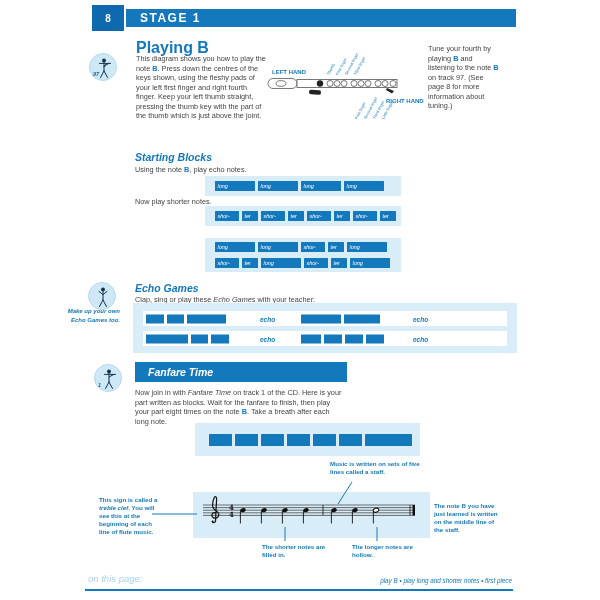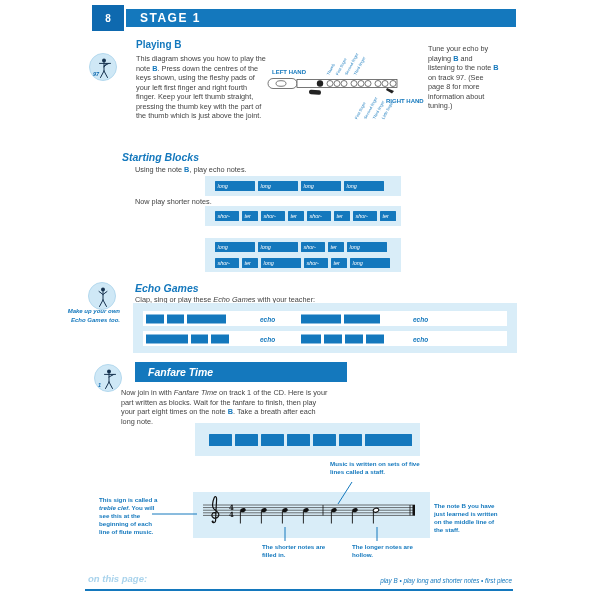--- a/index.html
+++ b/index.html
@@ -9,21 +9,21 @@
   .body-txt{font-size:7.3px;line-height:9.5px;color:#444;}
   .seg-note{color:#1478bd;font-weight:bold;}
   .seg-bold{font-weight:bold;}
   .seg-italic{font-style:italic;}
   
   .pagenum-box{left:92px;top:5px;width:32px;height:26px;background:#0e69af;color:#fff;
                font-weight:bold;font-size:10px;display:flex;align-items:center;justify-content:center;}
   .stage-banner{left:126px;top:9px;width:390px;height:18px;background:#1478bd;color:#fff;
                 font-weight:bold;font-size:12px;line-height:18px;padding-left:14px;letter-spacing:1.5px;box-sizing:border-box;}
   
-  .h1{font-size:10px;font-weight:bold;color:#1478bd;}
+  .h1{font-size:16px;font-weight:bold;color:#1478bd;}
   .h2{font-size:10.5px;font-weight:bold;font-style:italic;color:#1478bd;}
   
   .badge{width:28px;height:28px;border-radius:50%;background:#cfe8f6;border:1px solid #b4d9ee;box-sizing:border-box;}
   .badge .num{position:absolute;left:3px;bottom:3px;font-size:5.5px;font-weight:bold;font-style:italic;color:#0e69af;}
   .badge svg{position:absolute;left:5px;top:3px;}
   
   .panel{position:absolute;background:#d9edf8;display:flex;align-items:center;gap:3px;box-sizing:border-box;}
   .block{background:#1478bd;height:10px;flex:none;border-radius:0.5px;overflow:hidden;}
   .block span{display:block;color:#fff;font-style:italic;font-size:5.5px;line-height:10px;padding-left:2.5px;white-space:nowrap;}
   .fb .block{height:12px;}
@@ -39,21 +39,21 @@
   .ann{font-size:6.2px;line-height:8px;font-weight:bold;color:#1478bd;}
   .margin-note{font-size:6px;line-height:8.5px;font-style:italic;font-weight:bold;color:#1478bd;text-align:right;}
   
   .finger-labels{position:absolute;}
   .finger-label{position:absolute;bottom:0;font-size:4px;color:#1478bd;white-space:nowrap;
                 transform:rotate(-62deg);transform-origin:left bottom;}
   
   .fanfare-banner{left:135px;top:362px;width:212px;height:20px;background:#1478bd;color:#fff;
                   font-weight:bold;font-style:italic;font-size:10.5px;line-height:20px;padding-left:13px;box-sizing:border-box;}
   
-  .footer-label{font-size:9.5px;font-weight:bold;font-style:italic;color:#a9d3ec;}
+  .footer-label{font-size:9.5px;font-weight:normal;font-style:italic;color:#a9d3ec;}
   .footer-right{font-size:6.3px;font-style:italic;color:#1478bd;text-align:right;}
   .footer-rule{background:#1478bd;height:1.5px;}
   p{margin:0;}
   .indent{text-indent:8px;}
 </style>
 </head>
 <body>
 
 <div class="page">
 
@@ -114,23 +114,23 @@
       <span class="finger-label" style="left: 18px;">Second finger</span>
       <span class="finger-label" style="left: 27px;">Third finger</span>
     </div>
   <div class="finger-labels" style="left:358px;top:96px;height:24px;">
       <span class="finger-label" style="left: 0px;">First finger</span>
       <span class="finger-label" style="left: 9px;">Second finger</span>
       <span class="finger-label" style="left: 18px;">Third finger</span>
       <span class="finger-label" style="left: 27px;">Little finger</span>
     </div>
 
-  <div class="abs body-txt" style="left:428px;top:44px;width:72px;"><span>Tune your echo by playing </span><span class="seg-note">B</span><span> and listening to the note </span><span class="seg-note">B</span><span> on track 97. (See page 8 for more information about tuning.)</span></div>
-
-  <div class="abs h2" style="left:122px;top:151px;">Starting Blocks</div>
+  <div class="abs body-txt" style="left:428px;top:44px;width:72px;"><span>Tune your fourth by playing </span><span class="seg-note">B</span><span> and listening to the note </span><span class="seg-note">B</span><span> on track 97. (See page 8 for more information about tuning.)</span></div>
+
+  <div class="abs h2" style="left:135px;top:151px;">Starting Blocks</div>
   <div class="abs body-txt" style="left:135px;top:165px;width:220px;"><span>Using the note </span><span class="seg-note">B</span><span>, play echo notes.</span></div>
   <div class="panel" style="left:205px;top:176px;width:196px;height:20px;padding-left:10px;">
       <div class="block" style="width: 40px;">
         <span>long</span>
       </div>
       <div class="block" style="width: 40px;">
         <span>long</span>
       </div>
       <div class="block" style="width: 40px;">
         <span>long</span>
@@ -264,21 +264,21 @@
         <line x1="9" y1="9" x2="13.5" y2="6.6"></line>
         <line x1="9" y1="14" x2="5.5" y2="20.5"></line>
         <line x1="9" y1="14" x2="12.5" y2="20.5"></line>
       </g>
     </svg>
     <span class="num">1</span>
   </div>
   <div class="abs fanfare-banner">
     <span>Fanfare Time</span>
   </div>
-  <div class="abs body-txt" style="left:121px;top:388px;width:207px;"><span>Now join in with </span><span class="seg-italic">Fanfare Time</span><span> on track 1 of the CD. Here is your part written as blocks. Wait for the fanfare to finish, then play your part eight times on the note </span><span class="seg-note">B</span><span>. Take a breath after each long note.</span></div>
+  <div class="abs body-txt" style="left:135px;top:388px;width:207px;"><span>Now join in with </span><span class="seg-italic">Fanfare Time</span><span> on track 1 of the CD. Here is your part written as blocks. Wait for the fanfare to finish, then play your part eight times on the note </span><span class="seg-note">B</span><span>. Take a breath after each long note.</span></div>
   <div class="panel fb" style="left:195px;top:423px;width:225px;height:33px;padding-left:14px;">
       <div class="block" style="width: 23px;"></div>
       <div class="block" style="width: 23px;"></div>
       <div class="block" style="width: 23px;"></div>
       <div class="block" style="width: 23px;"></div>
       <div class="block" style="width: 23px;"></div>
       <div class="block" style="width: 23px;"></div>
       <div class="block" style="width: 47px;"></div>
     </div>
 

